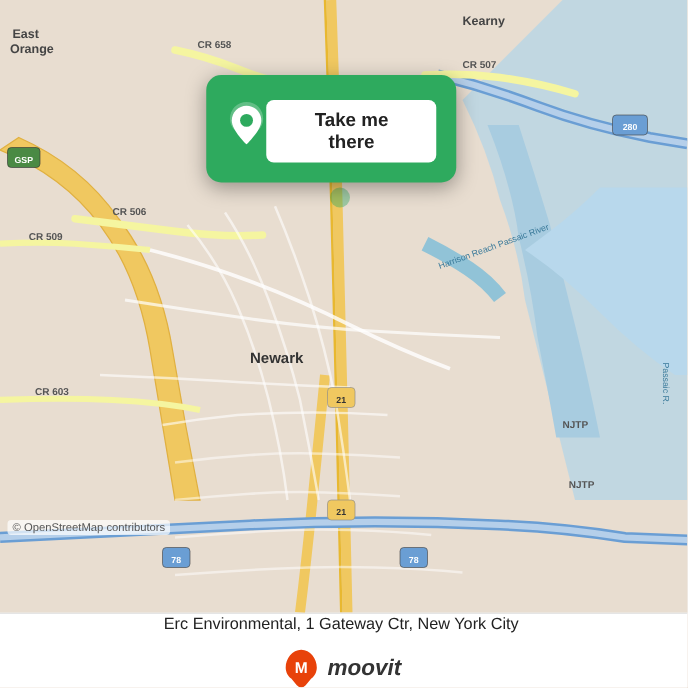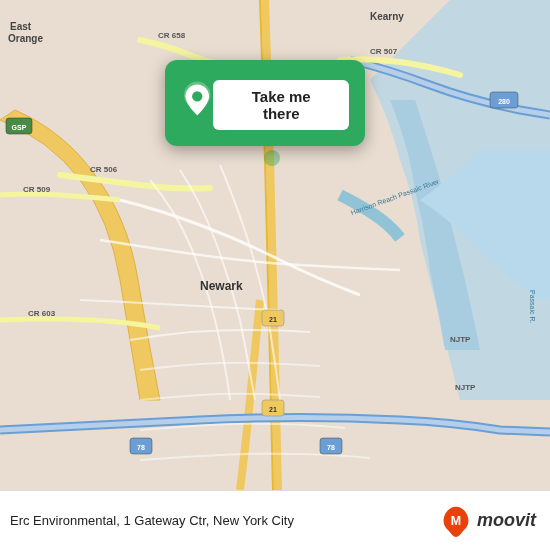--- a/index.html
+++ b/index.html
@@ -65,20 +65,21 @@
     
     #bottom-bar {
       width: 550px;
       height: 60px;
       background-color: #fff;
       display: flex;
       align-items: center;
       justify-content: space-between;
       padding: 0 14px 0 10px;
       border-top: 1px solid #ddd;
+      flex-direction: column;
     }
 
     #location-text {
       font-size: 13px;
       color: #222;
       flex: 1;
     }
 
     #moovit-logo {
       display: flex;
@@ -198,20 +199,23 @@
     <text x="10" y="30" font-size="10" fill="#444" font-weight="600">East</text>
     <text x="8" y="42" font-size="10" fill="#444" font-weight="600">Orange</text>
     <text x="370" y="20" font-size="10" fill="#444" font-weight="600">Kearny</text>
     <text x="200" y="290" font-size="12" fill="#333" font-weight="700">Newark</text>
 
     <text x="350" y="205" font-size="7" fill="#3a7a9a" transform="rotate(-20, 380, 205)">Harrison Reach Passaic River</text>
 
     <text x="530" y="290" font-size="7" fill="#3a7a9a" transform="rotate(90, 530, 290)">Passaic R.</text>
   </svg>
 
+  <div id="osm-attribution">
+    <span>© OpenStreetMap contributors</span>
+  </div>
 
   <div id="popup-card">
 
     <svg id="popup-pin-icon" viewBox="0 0 44 50" xmlns="http://www.w3.org/2000/svg">
       <circle cx="22" cy="18" r="18" fill="#fff" opacity="0.25"></circle>
       <path d="M22 4 C13.16 4 6 11.16 6 20 C6 31 22 46 22 46 C22 46 38 31 38 20 C38 11.16 30.84 4 22 4 Z" fill="#fff"></path>
       <circle cx="22" cy="20" r="7" fill="#2eaa5e"></circle>
     </svg>
 
     <button id="take-me-there-btn">Take me there</button>

